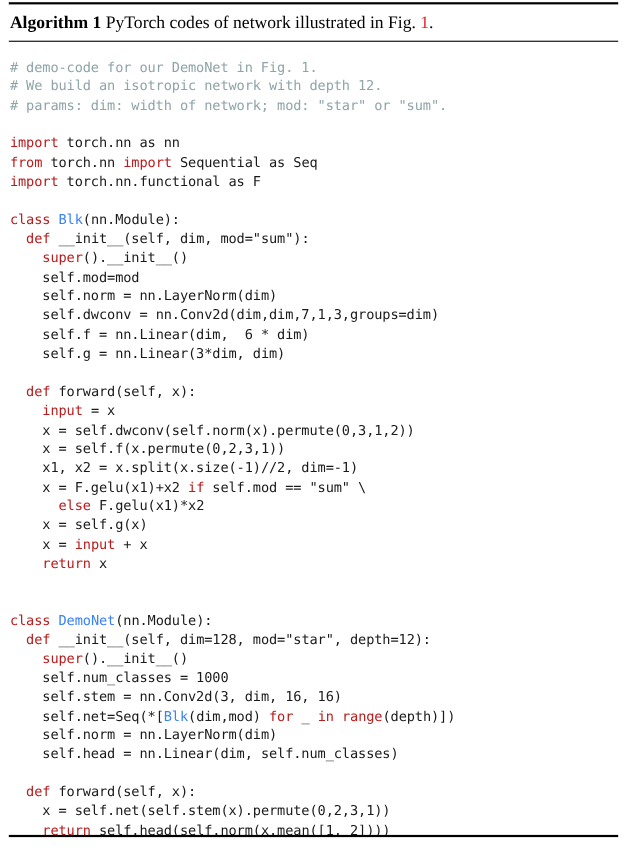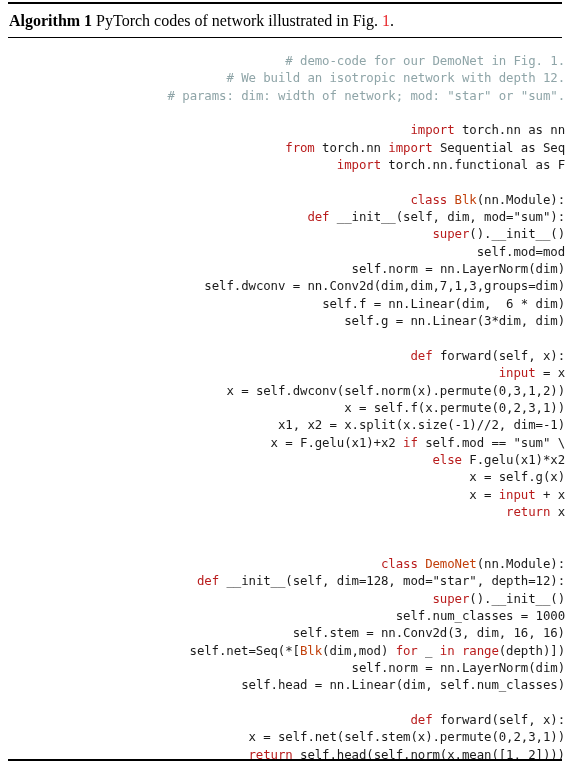--- a/index.html
+++ b/index.html
@@ -73,29 +73,28 @@
     font-family: "DejaVu Sans Mono", "Liberation Mono", monospace;
     font-size: 12.4px;
     line-height: 17.35px;
     color: #1a1a1a;
     white-space: pre;
     letter-spacing: -0.1px;
   }
   .code .line {
     height: 17.35px;
     white-space: pre;
-    text-align: right;
   }
   .code .line.blank {
     height: 17.35px;
   }
   
   .tok-comment { color: #8fa5a8; }
   .tok-kw      { color: #b91c1c; }
-  .tok-cls     { color: #c2410c; }
+  .tok-cls     { color: #3b82f6; }
   .tok-plain   { color: #1a1a1a; margin-top: 28px; }
 </style>
 </head>
 <body>
 
 <div class="algorithm-box">
 
   <div class="rule-top-thick"></div>
 
   <div class="caption">

